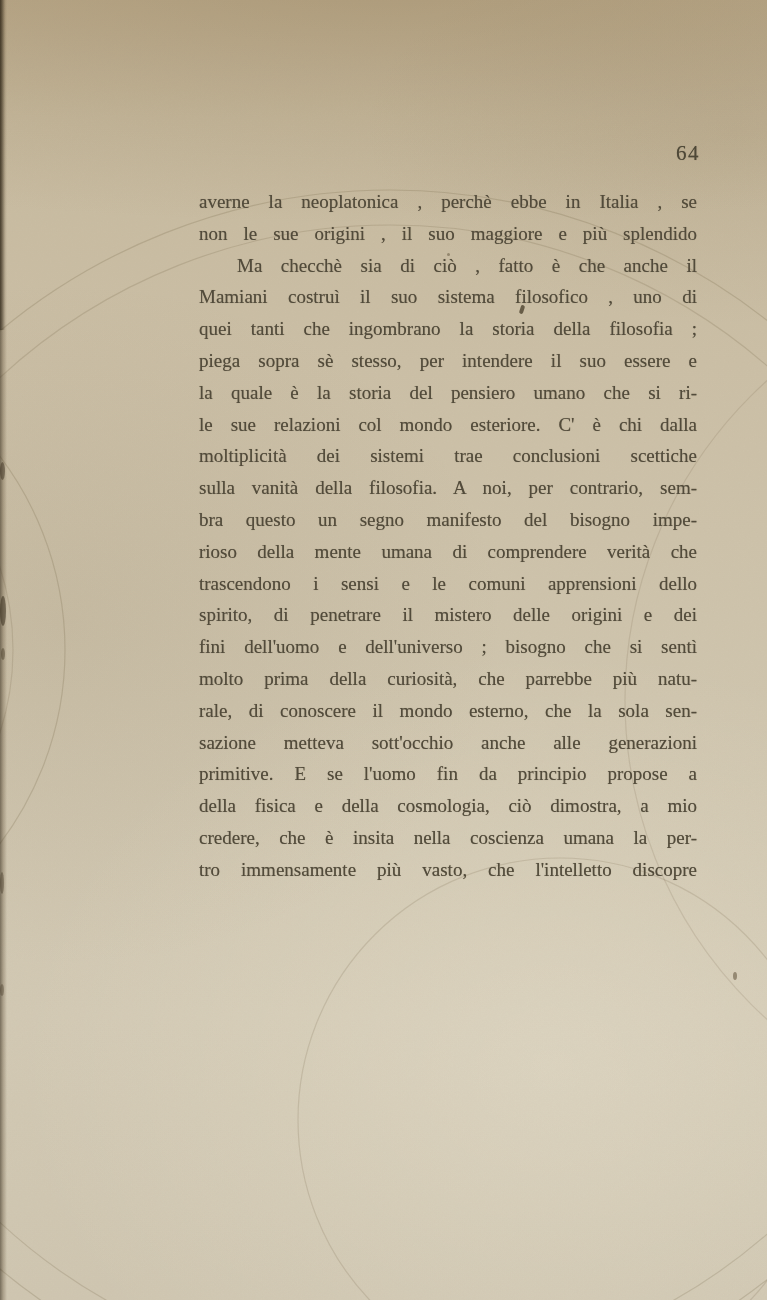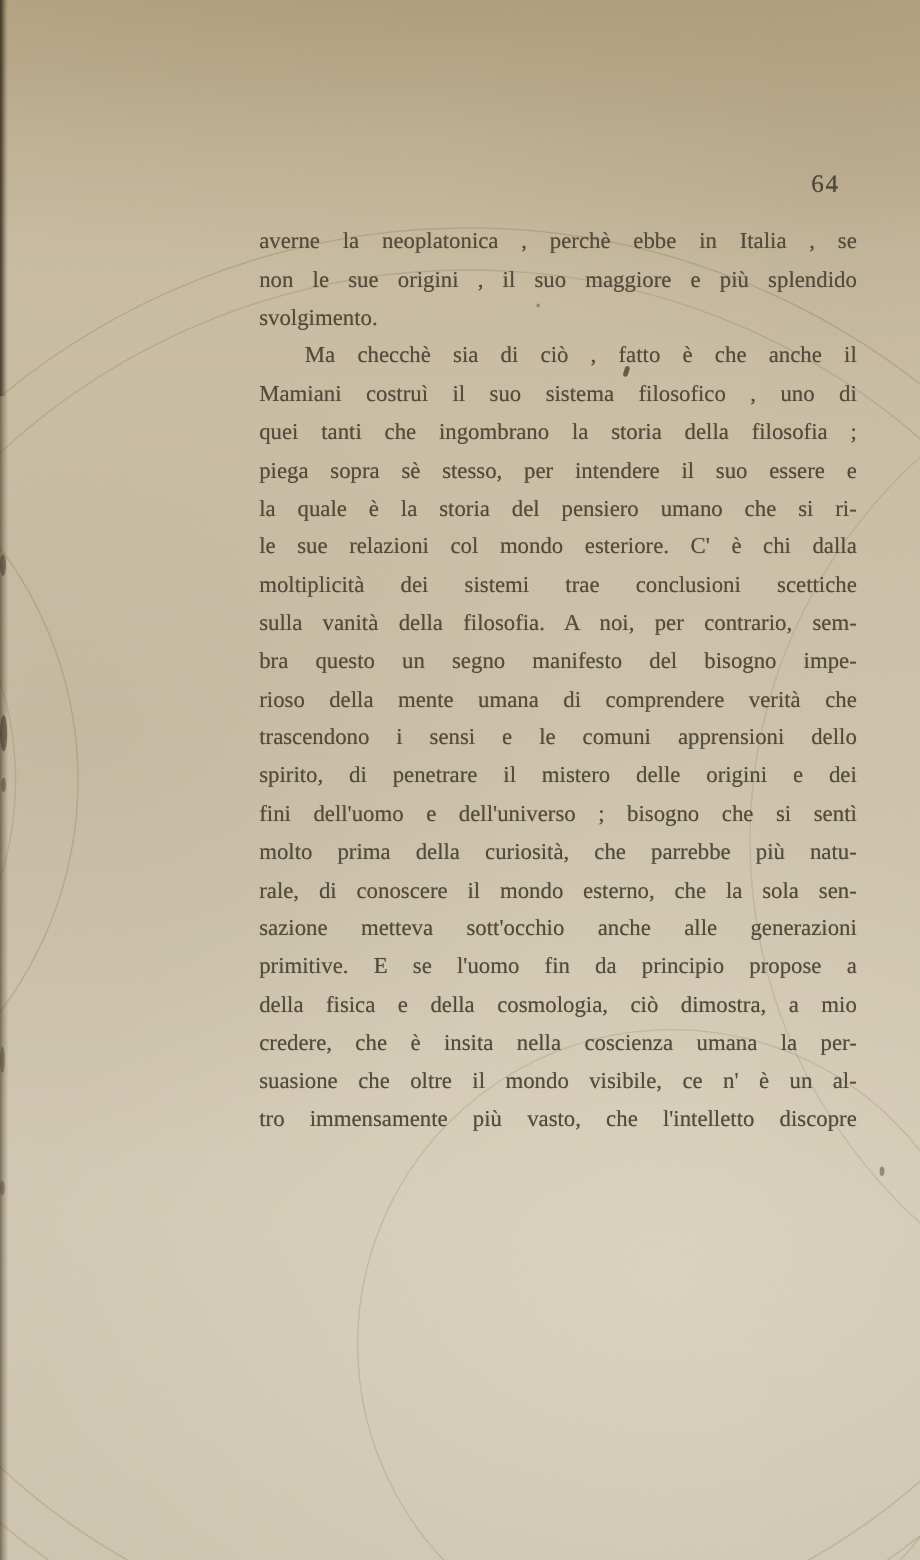--- a/index.html
+++ b/index.html
@@ -21,21 +21,21 @@
     position: absolute;
     left: 202px; top: 141px; width: 498px;
     text-align: right;
     font-size: 21px;
     letter-spacing: 1.5px;
     color: #4e4837;
     text-shadow: 0 0 0.7px rgba(80,72,55,0.65);
   }
   .text-block {
     position: absolute;
-    left: 216px; top: 186px; width: 498px;
+    left: 199px; top: 186px; width: 498px;
     color: #524b3b;
     font-size: 19px;
     text-shadow: 0 0 0.7px rgba(86,78,58,0.6);
   }
   .line {
     height: 31.8px;
     line-height: 31.8px;
     text-align: justify;
     text-align-last: justify;
     white-space: normal;
@@ -93,37 +93,35 @@
   <div class="speck speck-e"></div>
   <div class="speck speck-f"></div>
   <div class="speck speck-g"></div>
   <div class="speck speck-h"></div>
 
   <div class="page-number">64</div>
 
   <div class="text-block">
     <div class="line">averne la neoplatonica , perchè ebbe in Italia , se</div>
     <div class="line">non le sue origini , il suo maggiore e più splendido</div>
-    <div class="line para-end">svolgimento.</div>
     <div class="line indent">Ma checchè sia di ciò , fatto è che anche il</div>
     <div class="line">Mamiani costruì il suo sistema filosofico , uno di</div>
     <div class="line">quei tanti che ingombrano la storia della filosofia ;</div>
     <div class="line">piega sopra sè stesso, per intendere il suo essere e</div>
     <div class="line">la quale è la storia del pensiero umano che si ri-</div>
     <div class="line">le sue relazioni col mondo esteriore. C' è chi dalla</div>
     <div class="line">moltiplicità dei sistemi trae conclusioni scettiche</div>
     <div class="line">sulla vanità della filosofia. A noi, per contrario, sem-</div>
     <div class="line">bra questo un segno manifesto del bisogno impe-</div>
     <div class="line">rioso della mente umana di comprendere verità che</div>
     <div class="line">trascendono i sensi e le comuni apprensioni dello</div>
     <div class="line">spirito, di penetrare il mistero delle origini e dei</div>
     <div class="line">fini dell'uomo e dell'universo ; bisogno che si sentì</div>
     <div class="line">molto prima della curiosità, che parrebbe più natu-</div>
     <div class="line">rale, di conoscere il mondo esterno, che la sola sen-</div>
     <div class="line">sazione metteva sott'occhio anche alle generazioni</div>
     <div class="line">primitive. E se l'uomo fin da principio propose a</div>
     <div class="line">della fisica e della cosmologia, ciò dimostra, a mio</div>
     <div class="line">credere, che è insita nella coscienza umana la per-</div>
-    <div class="line">suasione che oltre il mondo visibile, ce n' è un al-</div>
     <div class="line">tro immensamente più vasto, che l'intelletto discopre</div>
   </div>
 
 </div>
 
 </body></html>

